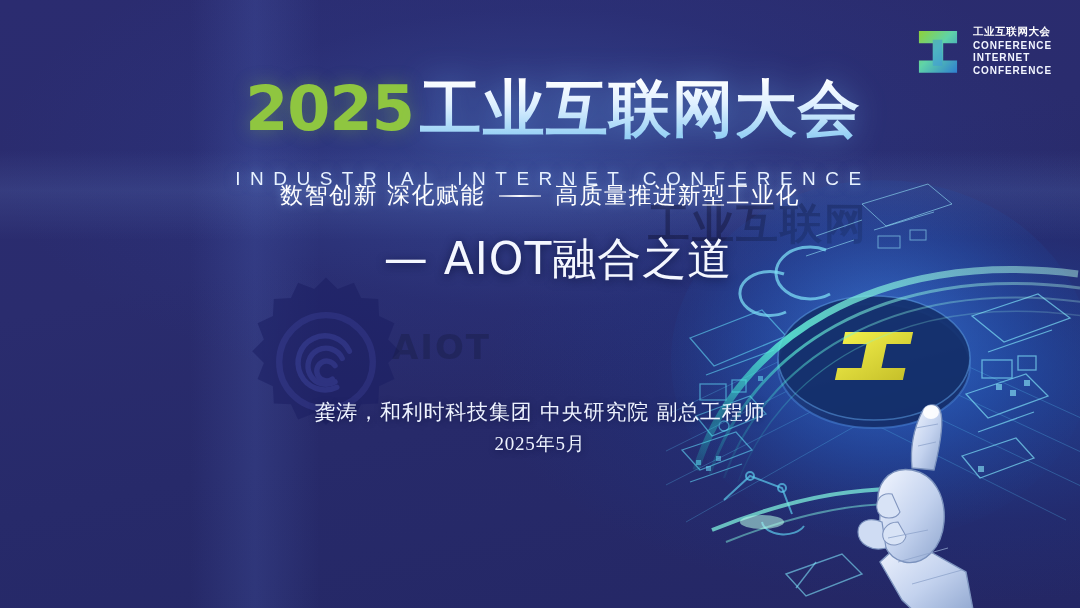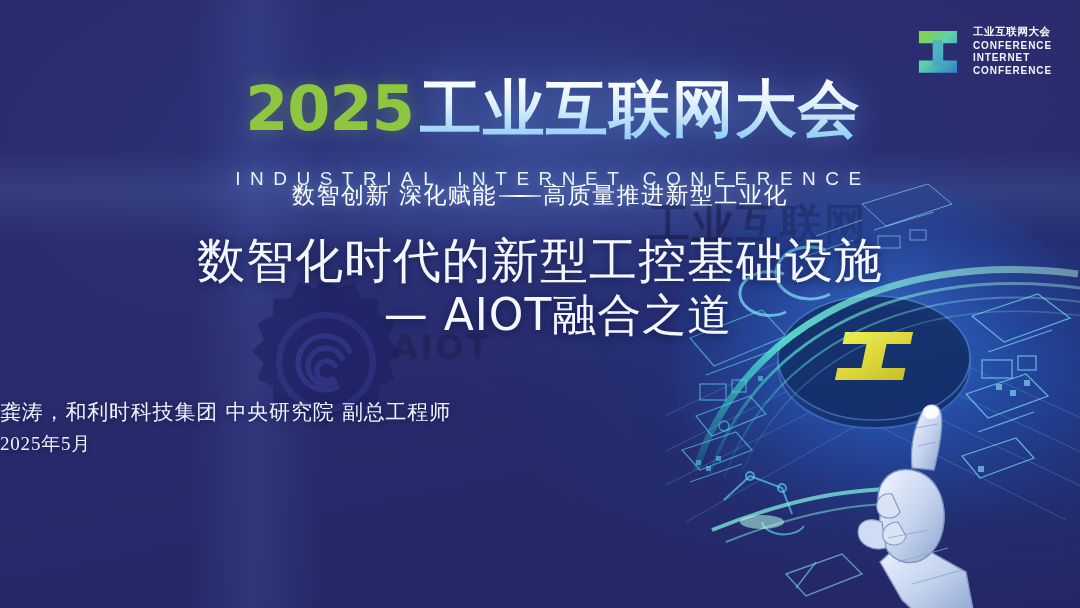--- a/index.html
+++ b/index.html
@@ -109,21 +109,21 @@
     margin-top:28px;
     font-size:19px; letter-spacing:9.5px; font-weight:400;
     color:#e8f2ff; white-space:nowrap;
     text-shadow:0 0 12px rgba(130,190,255,0.5);
   }
 
   
   .tagline {
     position:absolute; left:0; right:0; top:180px;
     display:flex; align-items:center; justify-content:center;
-    white-space:nowrap;
+    gap:12px; white-space:nowrap;
   }
   .tagline-t {
     font-size:23px; color:#ffffff; letter-spacing:1.5px;
     font-family:"DejaVu Sans", sans-serif;
     text-shadow:0 0 10px rgba(150,200,255,0.45);
   }
   .tagline-rule {
     display:inline-block; width:42px; height:2px;
     background:linear-gradient(90deg, rgba(255,255,255,0.55), #ffffff, rgba(255,255,255,0.55));
     margin:0 2px;
@@ -146,20 +146,21 @@
     color:#f4f7ff;
     font-family:"DejaVu Sans", sans-serif;
     line-height:1.22;
     text-shadow:0 2px 10px rgba(10,15,55,0.75);
     margin-left:36px;
   }
 
   
   .presenter {
     position:absolute; left:0; right:0; top:396px;
+    text-align:center;
   }
   .presenter-name {
     font-size:21px; color:#eef3ff; letter-spacing:0.8px;
     font-family:"DejaVu Sans", sans-serif;
     line-height:1.55;
     text-shadow:0 1px 6px rgba(10,15,55,0.6);
   }
   .presenter-date {
     font-size:19px; color:#eef3ff; letter-spacing:0.8px;
     font-family:Liberation Serif, serif;
@@ -372,21 +373,20 @@
     <div class="logo-en">INDUSTRIAL INTERNET CONFERENCE</div>
   </div>
 
   <div class="tagline">
     <span class="tagline-t">数智创新  深化赋能</span>
     <span class="tagline-rule"></span>
     <span class="tagline-t">高质量推进新型工业化</span>
   </div>
 
   <div class="deck-title">
-    <div class="deck-title-l1">数智化时代的新型工控基础设施</div>
     <div class="deck-title-l2">— AIOT融合之道</div>
   </div>
 
   <div class="presenter">
     <div class="presenter-name">龚涛，和利时科技集团 中央研究院 副总工程师</div>
     <div class="presenter-date">2025年5月</div>
   </div>
 
 </div>
 

